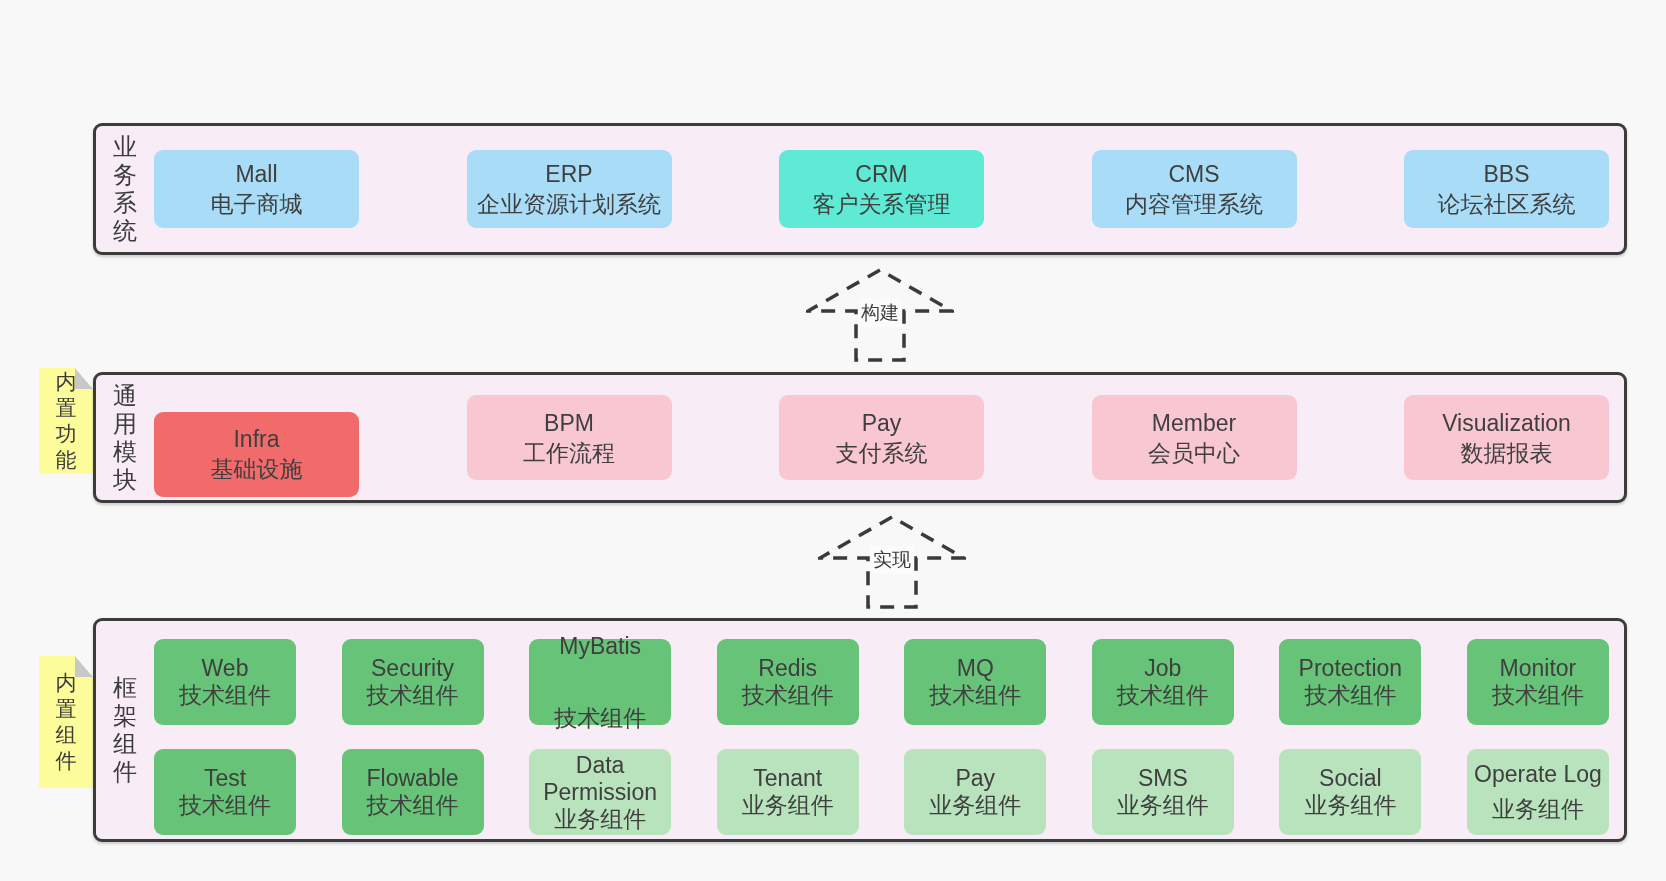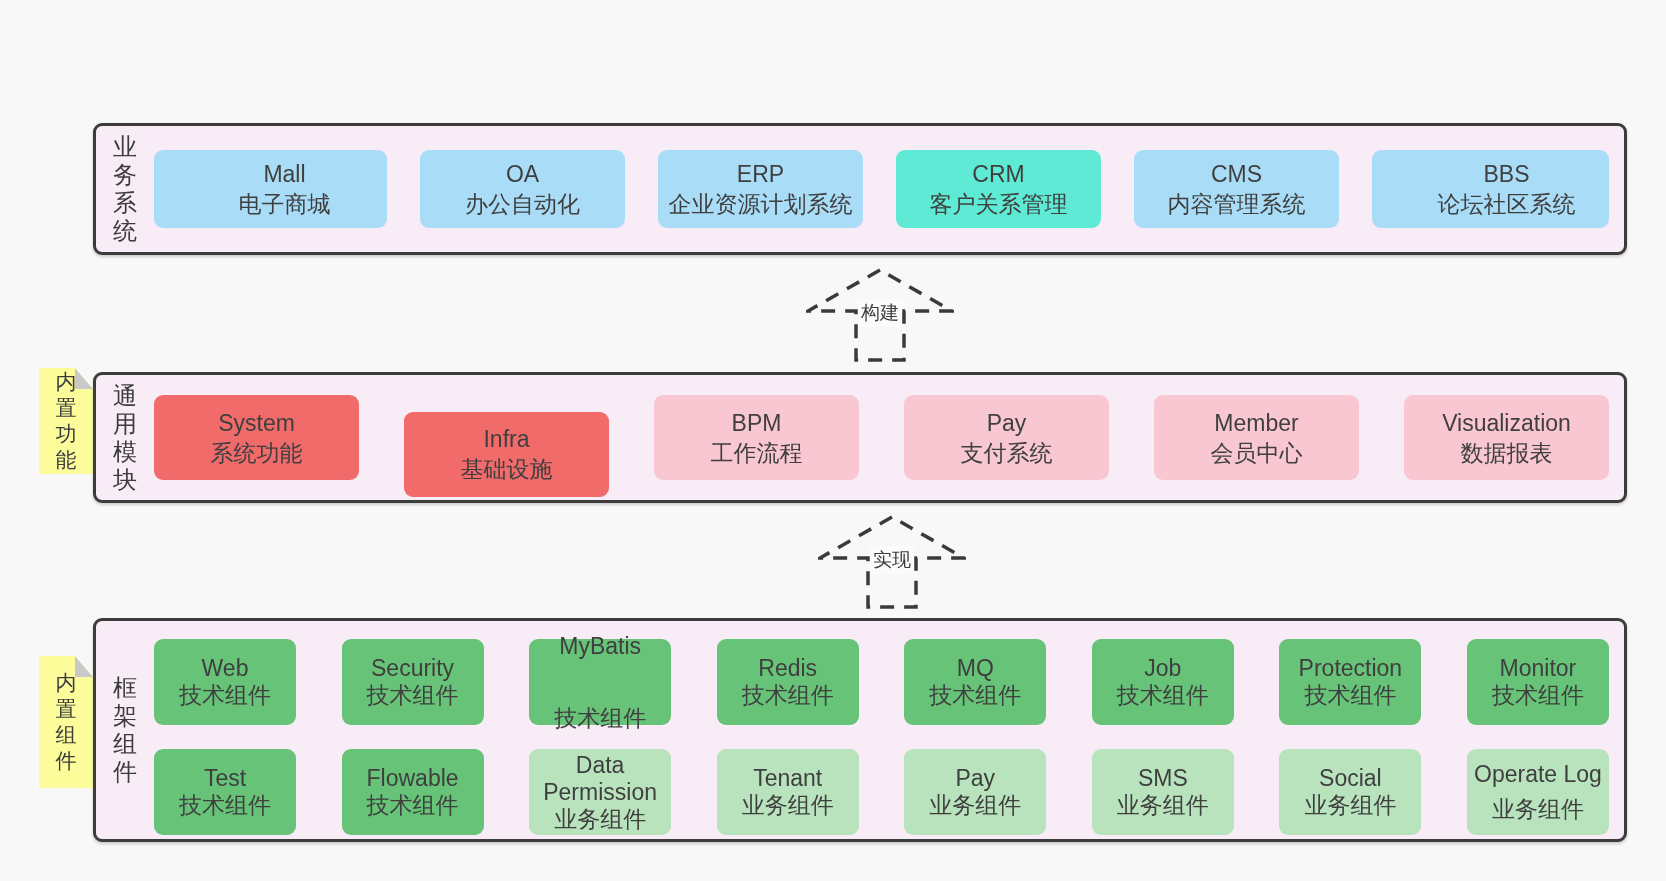--- a/index.html
+++ b/index.html
@@ -83,64 +83,56 @@
 组
 件</span>
 </div>
 
 <section class="panel" id="panel-business" style="background: rgb(248, 237, 247); border-color: rgb(60, 60, 60);">
   <div class="panel-label">业
 务
 系
 统</div>
   <div class="panel-body">
-    <div class="box" style="background: rgb(169, 220, 247); padding-left: 28px;">
+    <div class="box" style="background: rgb(169, 220, 247);">
       <span>Mall</span>
       <span>电子商城</span>
-    </div>
-    <div class="box" style="background: rgb(169, 220, 247);">
-      <span>OA</span>
-      <span>办公自动化</span>
     </div>
     <div class="box" style="background: rgb(169, 220, 247);">
       <span>ERP</span>
       <span>企业资源计划系统</span>
     </div>
     <div class="box" style="background: #5eead4;">
       <span>CRM</span>
       <span>客户关系管理</span>
     </div>
     <div class="box" style="background: rgb(169, 220, 247);">
       <span>CMS</span>
       <span>内容管理系统</span>
     </div>
-    <div class="box" style="background: rgb(169, 220, 247); padding-left: 32px;">
+    <div class="box" style="background: rgb(169, 220, 247);">
       <span>BBS</span>
       <span>论坛社区系统</span>
     </div>
   </div>
 </section>
 
 <div class="arrow" id="arrow-build">
   <svg viewBox="0 0 148 97">
     <polygon points="74,4 2,45 50,45 50,94 98,94 98,45 146,45"></polygon>
   </svg>
   <span class="arrow-label">构建</span>
 </div>
 
 <section class="panel" id="panel-modules" style="background: rgb(248, 237, 247); border-color: rgb(60, 60, 60);">
   <div class="panel-label">通
 用
 模
 块</div>
   <div class="panel-body">
-    <div class="box" style="background: rgb(241, 107, 107);">
-      <span>System</span>
-      <span>系统功能</span>
-    </div>
     <div class="box" style="background: rgb(241, 107, 107); margin-top: 33px;">
       <span>Infra</span>
       <span>基础设施</span>
     </div>
     <div class="box" style="background: rgb(249, 199, 209);">
       <span>BPM</span>
       <span>工作流程</span>
     </div>
     <div class="box" style="background: rgb(249, 199, 209);">
       <span>Pay</span>

